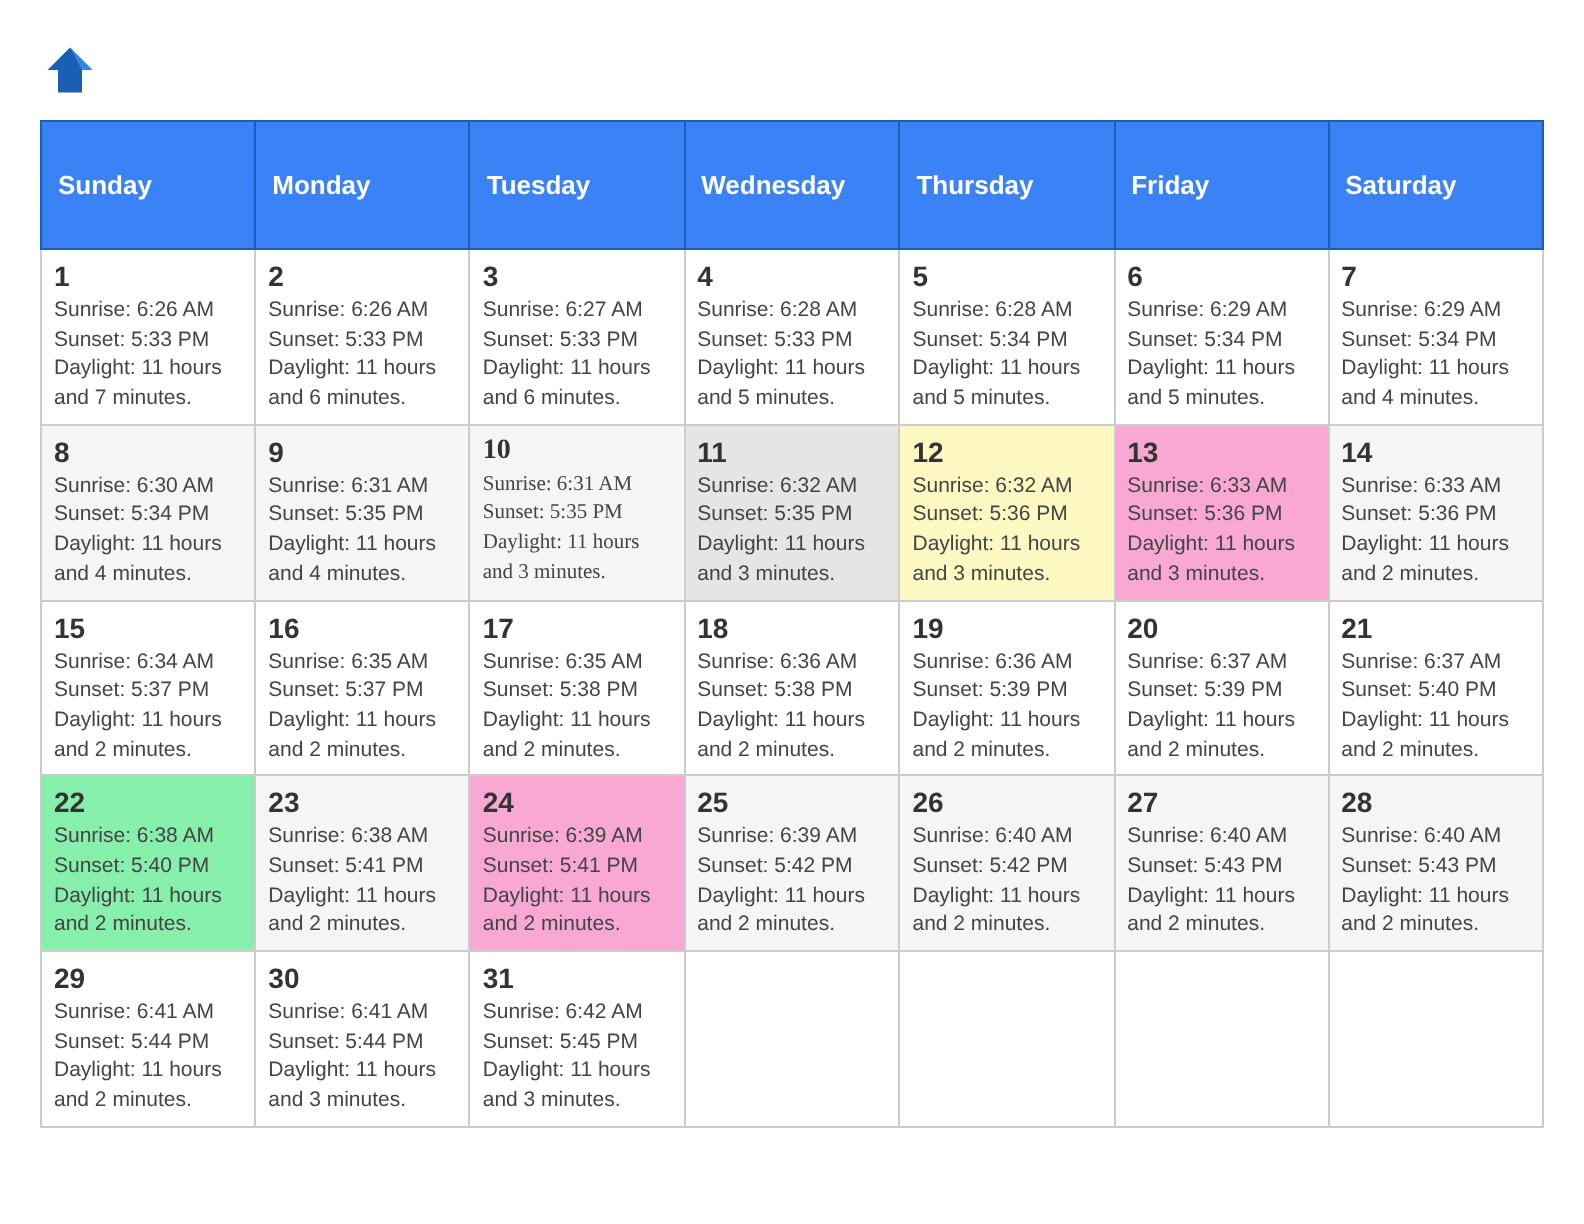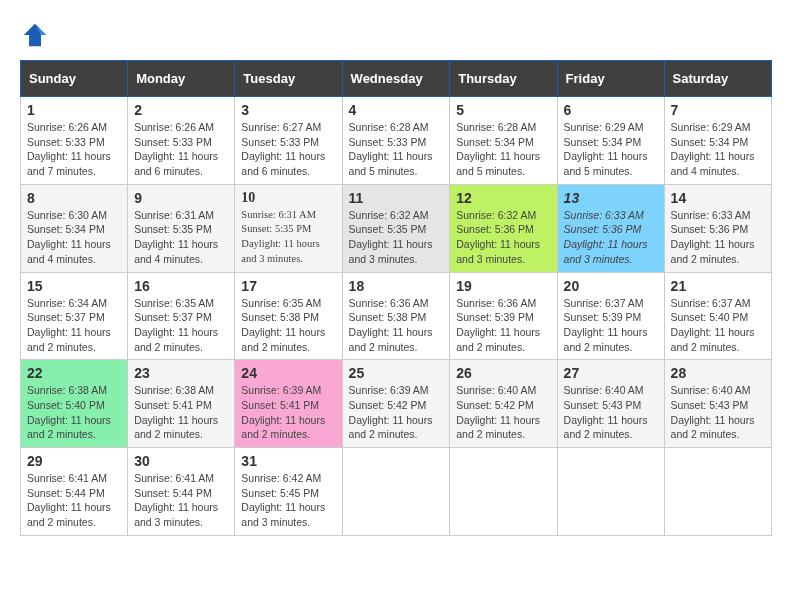--- a/index.html
+++ b/index.html
@@ -51,23 +51,23 @@
     .location {
       font-size: 16px;
       color: #555;
     }
     .calendar {
       width: 100%;
       border-collapse: collapse;
       font-size: 11px;
     }
     .calendar th {
-      background: #404040;
+      background: #3b82f6;
       color: #fff;
-      padding: 10px 8px;
+      padding: 24px 8px;
       text-align: left;
       font-size: 13px;
       font-weight: bold;
       border: 1px solid #1a5fb4;
     }
     .calendar td {
       border: 1px solid #ccc;
       vertical-align: top;
       padding: 5px 6px;
       width: 108px;
@@ -210,29 +210,29 @@
           </div>
         </td>
         <td style="background: #e5e5e5;">
           <span class="day-num">11</span>
           <div class="day-info">
             Sunrise: 6:32 AM<br>
             Sunset: 5:35 PM<br>
             Daylight: 11 hours and 3 minutes.
           </div>
         </td>
-        <td style="background: #bef264;">
+        <td style="background: #fef9c3;">
           <span class="day-num">12</span>
           <div class="day-info">
             Sunrise: 6:32 AM<br>
             Sunset: 5:36 PM<br>
             Daylight: 11 hours and 3 minutes.
           </div>
         </td>
-        <td style="background: #7dd3fc; font-style: italic;">
+        <td style="background: #f9a8d4;">
           <span class="day-num">13</span>
           <div class="day-info">
             Sunrise: 6:33 AM<br>
             Sunset: 5:36 PM<br>
             Daylight: 11 hours and 3 minutes.
           </div>
         </td>
         <td style="background: rgb(245, 245, 245);">
           <span class="day-num">14</span>
           <div class="day-info">

